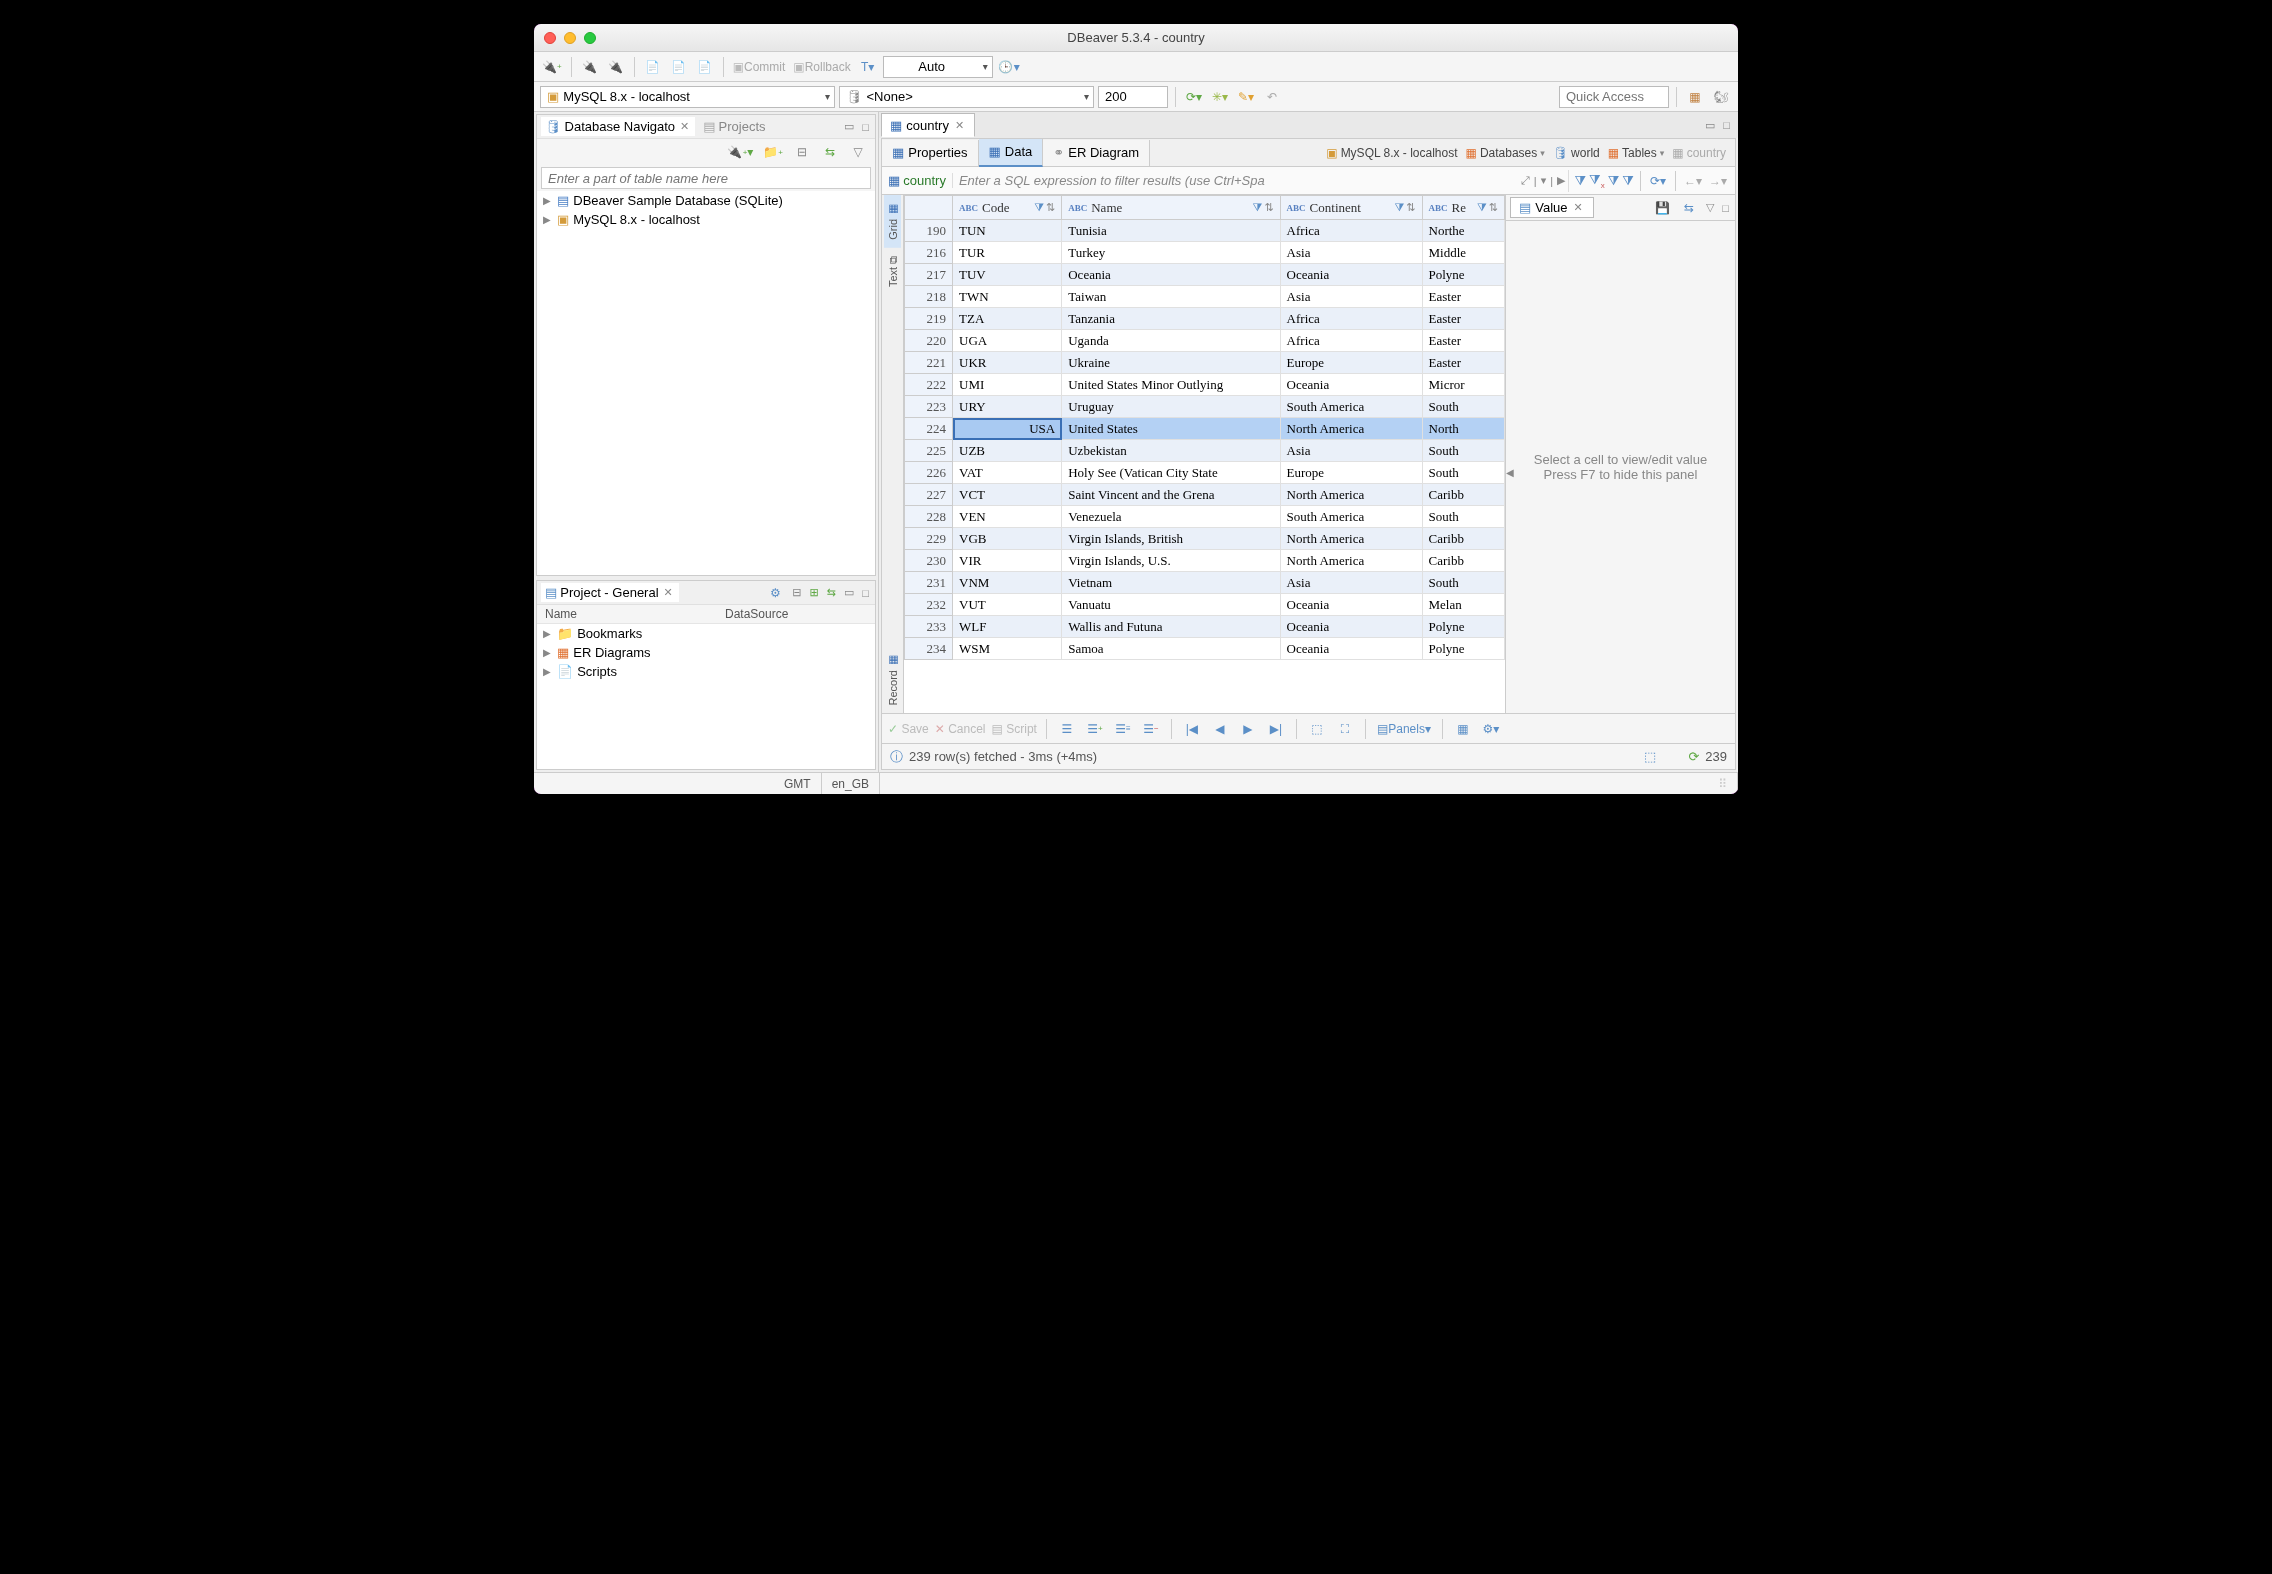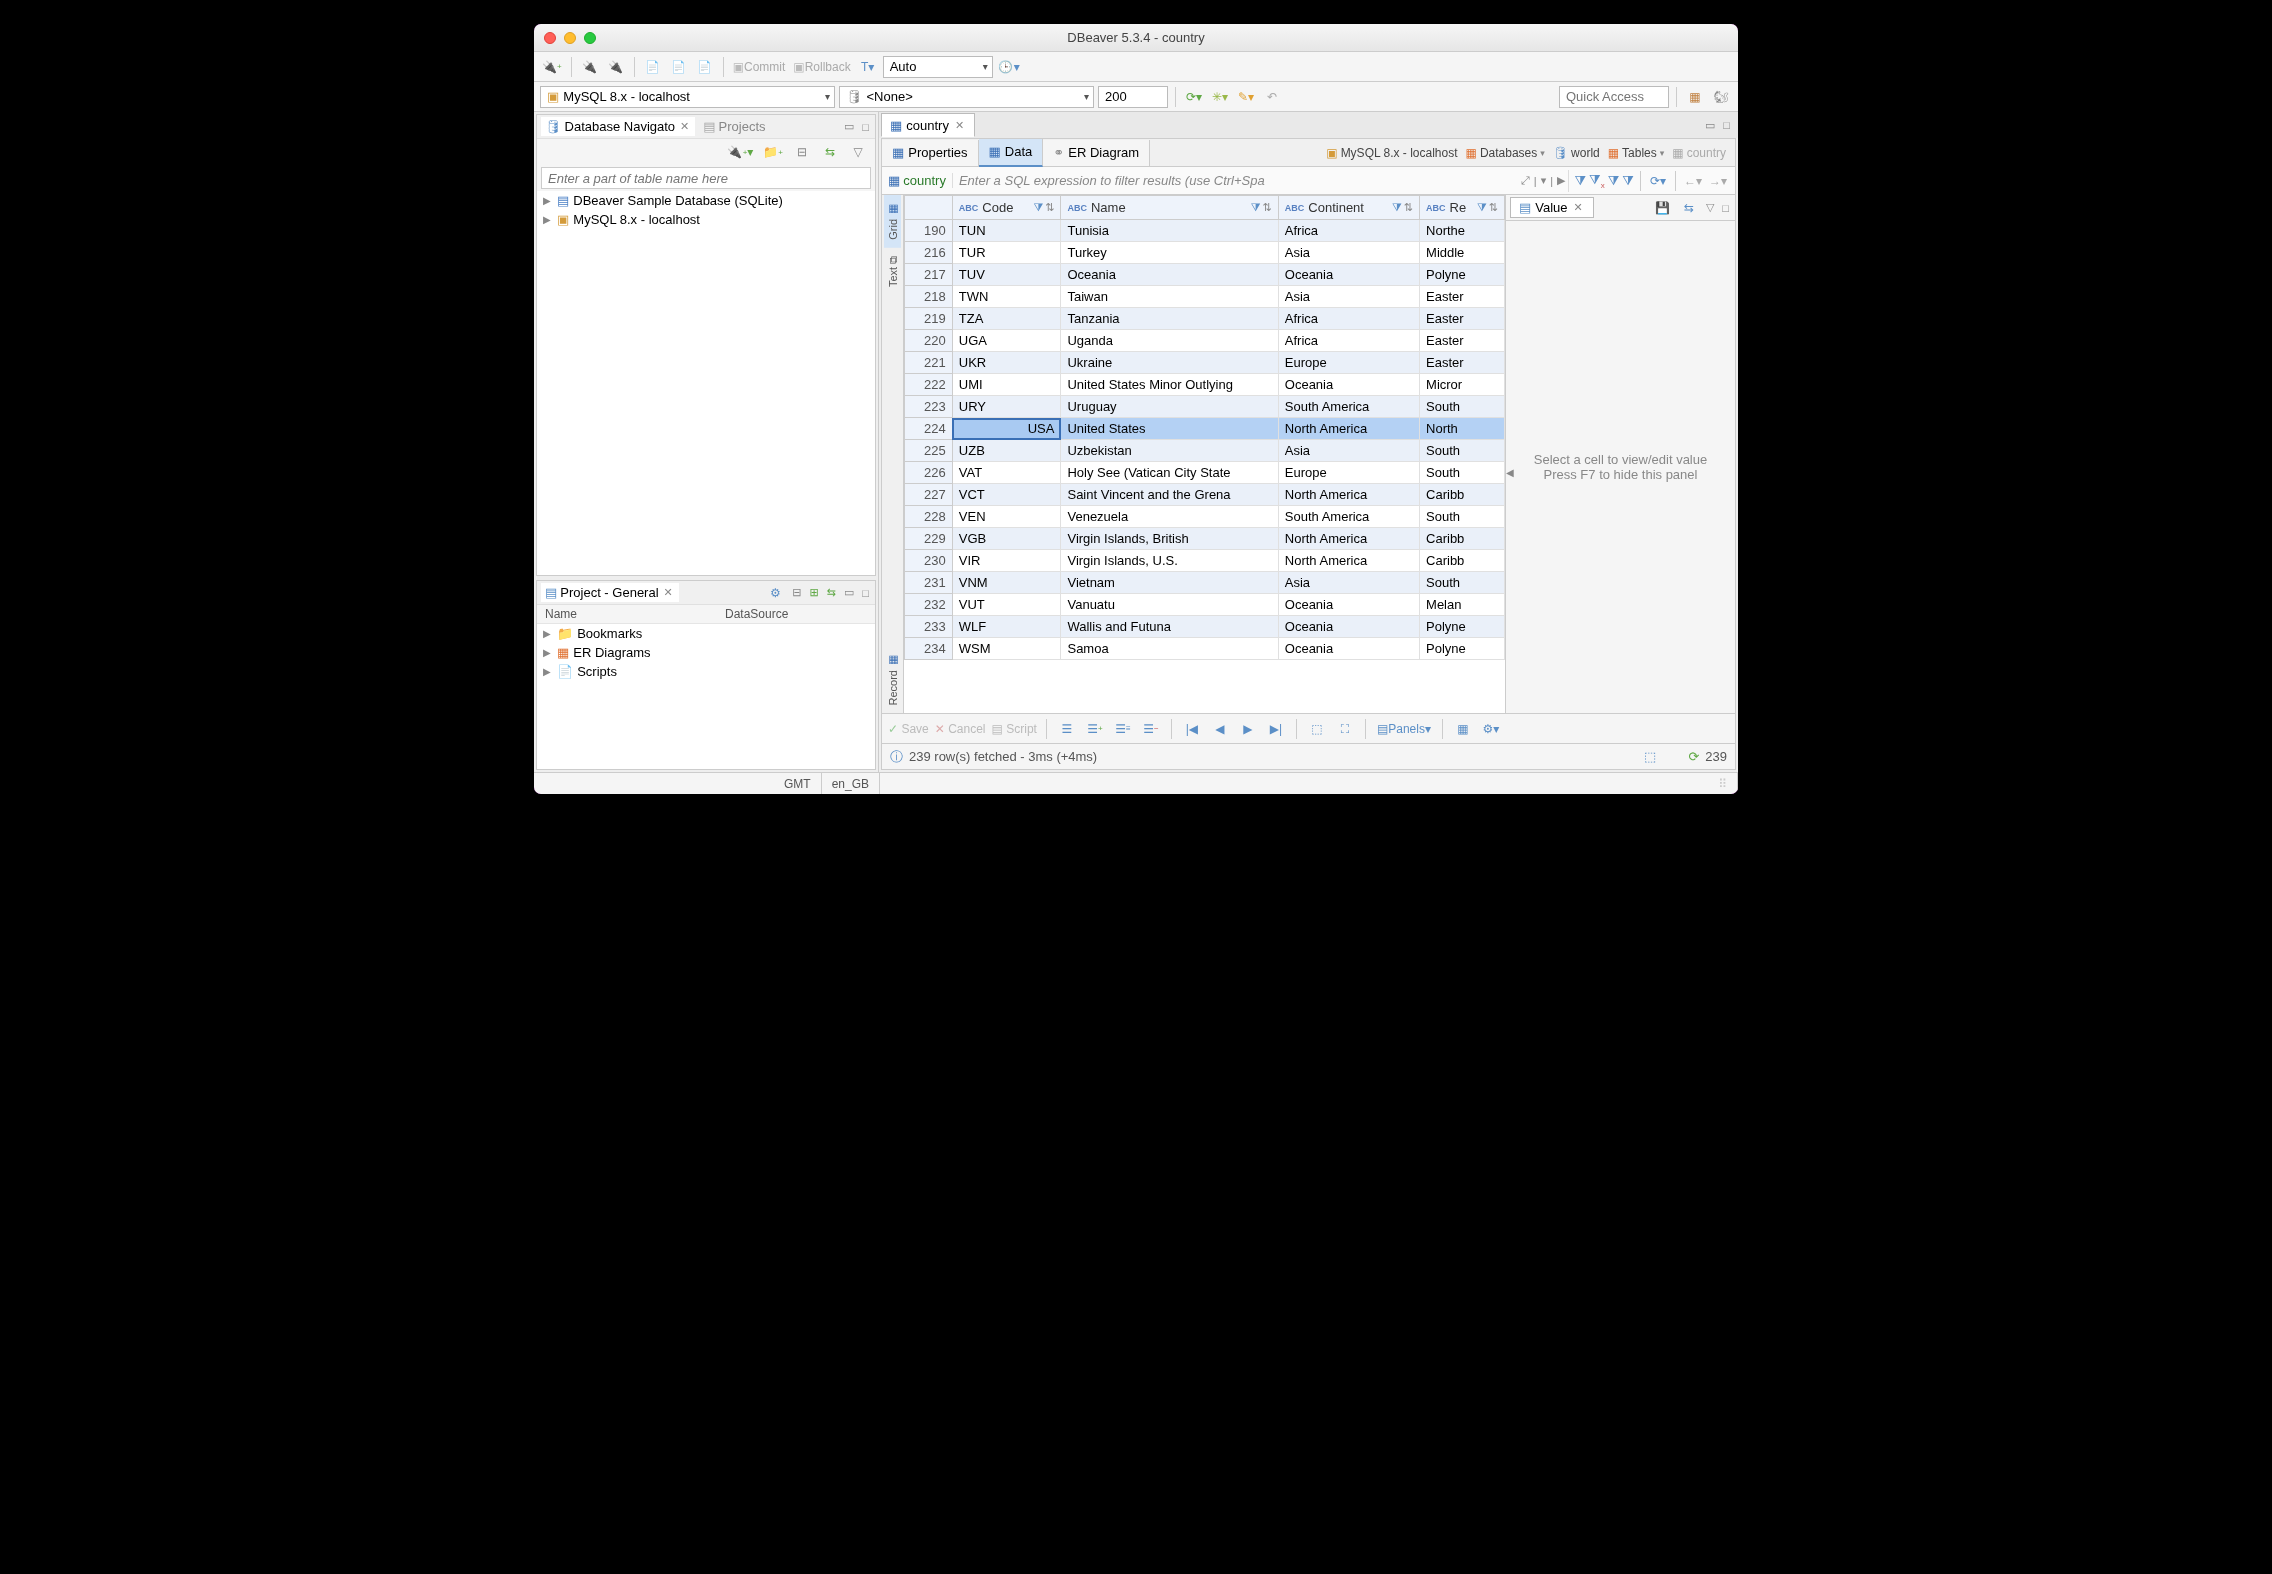--- a/index.html
+++ b/index.html
@@ -53,21 +53,21 @@
 .bc-sep { color: #888; font-size: 9px; }
 .filterrow { height: 28px; display: flex; align-items: center; border-bottom: 1px solid #ccc; background: #fafafa; }
 .filterrow .tname { display: flex; align-items: center; gap: 3px; padding: 0 6px; color: #2a7a2a; font-weight: 500; }
 .filterrow .fexpr { flex: 1; color: #888; font-style: italic; padding: 0 6px; border-left: 1px solid #ddd; }
 .filterrow .ftools { display: flex; align-items: center; gap: 3px; padding: 0 6px; border-left: 1px solid #ddd; }
 .data-area { flex: 1; display: flex; overflow: hidden; }
 .sidebar-tabs { width: 22px; background: #f0f0f0; border-right: 1px solid #ccc; display: flex; flex-direction: column; align-items: center; }
 .vt { writing-mode: vertical-rl; transform: rotate(180deg); font-size: 11px; padding: 8px 2px; color: #555; display: flex; align-items: center; gap: 3px; }
 .vt.active { background: #d4e5f7; }
 .grid-wrap { flex: 1; display: flex; flex-direction: column; overflow: hidden; }
-.grid { flex: 1; overflow: auto; position: relative; }
+.grid { flex: 1; overflow: auto; position: relative; font-family: Liberation Serif, serif; }
 table.datagrid { border-collapse: collapse; width: 100%; font-size: 13px; }
 table.datagrid th { background: #eef3fb; border: 1px solid #ccc; padding: 3px 6px; text-align: left; font-weight: normal; color: #333; position: sticky; top: 0; height: 24px; }
 table.datagrid th.rownum { width: 44px; background: #eef3fb; text-align: right; }
 table.datagrid td { border: 1px solid #e0e0e0; padding: 2px 6px; height: 22px; white-space: nowrap; overflow: hidden; }
 table.datagrid td.rownum { background: #eef3fb; text-align: right; color: #555; border-color: #ccc; width: 44px; }
 table.datagrid tr:nth-child(odd) td:not(.rownum) { background: #eaf0f9; }
 table.datagrid tr:nth-child(even) td:not(.rownum) { background: #fff; }
 table.datagrid tr.selected td:not(.rownum) { background: #b4d1f4; }
 table.datagrid tr.selected td.cellsel { outline: 2px solid #3a6fb5; outline-offset: -2px; background: #a9caf2; text-align: right; }
 .th-inner { display: flex; align-items: center; gap: 4px; }
@@ -122,21 +122,21 @@
     <span class="tbtn disabled">
           <span style="color:#bbb">▣</span> 
           <span>Commit</span>
         </span>
     <span class="tbtn disabled">
           <span style="color:#bbb">▣</span> 
           <span>Rollback</span>
         </span>
     <span class="tbtn" style="color:#5b8fc7">T▾</span>
     <div class="combo" style="min-width:110px;text-align:center">
-          <span style="width:100%;text-align:left">Auto</span>
+          <span style="width:100%;text-align:center">Auto</span>
         </div>
     <span class="tbtn" style="color:#5b8fc7">🕒▾</span>
   </div>
 
   <div class="toolbar2">
     <div class="combo wide" style="min-width:295px">
       <span style="color:#d49b3a;margin-right:4px">▣</span>
       <span>MySQL 8.x - localhost</span>
     </div>
     <div class="combo wide" style="min-width:255px">

